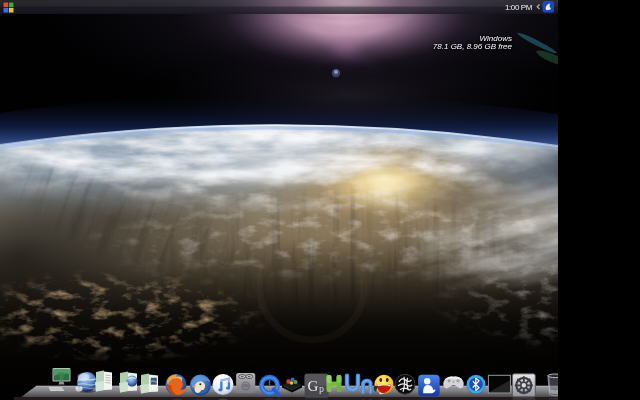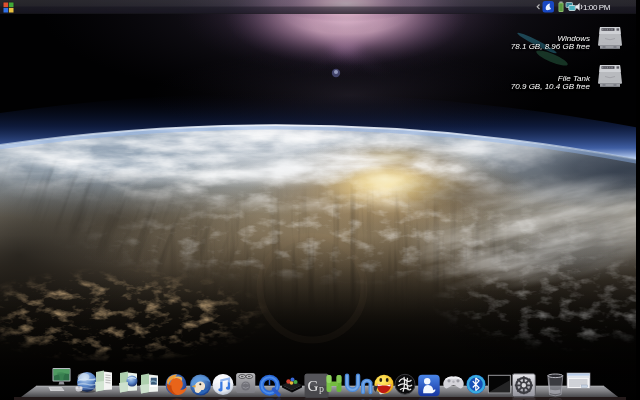--- a/index.html
+++ b/index.html
@@ -1,17 +1,17 @@
 <!DOCTYPE html>
 <html><head>
 <meta charset="utf-8">
 <style>
   html,body{margin:0;padding:0;width:640px;height:400px;overflow:hidden;background:#000;
     font-family:"Liberation Sans",sans-serif;}
-  #screen{position:relative;width:636px;height:400px;overflow:hidden;}
+  #screen{position:relative;width:558px;height:400px;overflow:hidden;}
   #wall{position:absolute;left:0;top:0;}
   #menubar{position:absolute;left:0;top:0;width:640px;height:14px;
     background:linear-gradient(to bottom, rgba(95,93,105,0.42) 0%, rgba(75,73,85,0.48) 45%, rgba(38,36,48,0.70) 55%, rgba(28,26,38,0.78) 100%);
     border-bottom:1px solid rgba(5,5,10,0.6);box-sizing:border-box;}
   #clock{position:absolute;right:26px;top:1.5px;color:#f0f0f5;font-size:8px;line-height:11px;letter-spacing:-0.4px;}
   .dlabel{position:absolute;color:#fff;font-size:8px;line-height:7.5px;text-align:right;
     text-shadow:0 1px 2px #000,0 0 2px #000;font-style:italic;}
   #dock{position:absolute;left:0;top:355px;width:640px;height:45px;}
 </style>
 </head>
@@ -267,21 +267,20 @@
       <path d="M8,13.5 Q13,16 18,13.5" stroke="#a2a2a8" stroke-width="1" fill="none"></path>
       <path d="M5,17.5 Q13,19 21,17.5" stroke="#b4b4ba" stroke-width="0.8" fill="none" opacity="0.7"></path>
       <rect x="3" y="21" width="20" height="2.8" fill="#9a9ca2"></rect>
       <rect x="5.5" y="21" width="3" height="2.8" fill="#7e8088"></rect>
       <rect x="16.5" y="21" width="3" height="2.8" fill="#7e8088"></rect>
     </g>
     <use href="#hdd" y="38"></use>
   </svg>
 
   <div class="dlabel" style="right:46px;top:35px;">Windows<br>78.1 GB, 8.96 GB free</div>
-  <div class="dlabel" style="right:46px;top:75px;">File Tank<br>70.9 GB, 10.4 GB free</div>
 
   <div id="dock">
     <svg width="640" height="45" viewBox="0 0 640 45">
       <defs>
         <linearGradient id="floorG" x1="0" y1="0" x2="0" y2="1">
           <stop offset="0" stop-color="#9ea0a4"></stop>
           <stop offset="0.35" stop-color="#808084"></stop>
           <stop offset="0.8" stop-color="#464649"></stop>
           <stop offset="1" stop-color="#2c2c30"></stop>
         </linearGradient>

